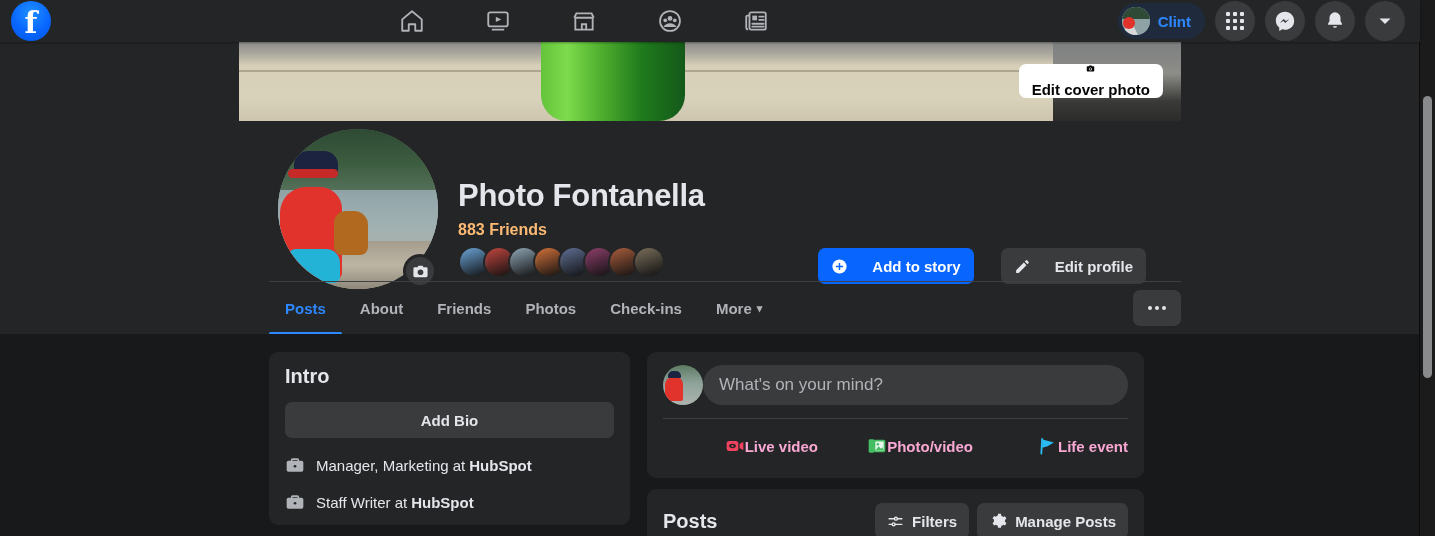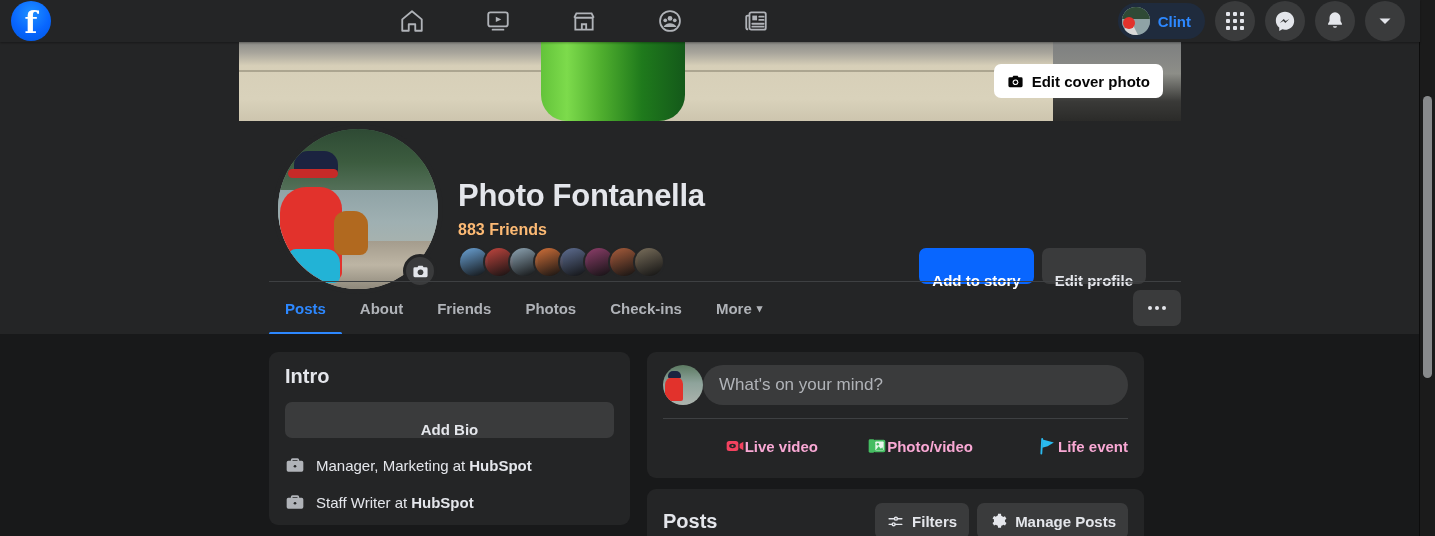--- a/index.html
+++ b/index.html
@@ -87,21 +87,21 @@
   }
   .cover .block-r {
     position: absolute; left: 817px; top: 0; width: 125px; height: 22px;
     background: linear-gradient(180deg,#86888a,#9a9a93);
   }
 
   .btn-editcover {
     position: absolute; right: 18px; top: 22px;
     height: 34px; background: #ffffff; color: #050505;
     border-radius: 7px; display: flex; align-items: center; gap: 8px;
-    padding: 0 13px; font-size: 15px; font-weight: bold;
+    padding: 0 13px; font-size: 15px; font-weight: bold; flex-direction: column;
   }
 
   .avatar-ring {
     position: absolute; left: 273px; top: 82px;
     width: 170px; height: 170px; border-radius: 50%;
     background: #242526; padding: 5px;
   }
   .avatar-img {
     width: 160px; height: 160px; border-radius: 50%; overflow: hidden; position: relative;
     background: linear-gradient(180deg, #4f6c57 0%, #6d8a72 24%, #9fb0ad 40%, #b7c3c2 62%, #9f9a90 80%, #b9b2a4 100%);
@@ -135,24 +135,24 @@
   .friend-avis { display: flex; margin-top: 7px; }
   .friend-avis .fa {
     width: 32px; height: 32px; border-radius: 50%;
     border: 2px solid #242526; margin-left: -7px; flex: none;
   }
   .friend-avis .fa:first-child { margin-left: 0; }
 
   .actions { position: absolute; right: 274px; top: 206px; display: flex; gap: 8px; }
   .btn {
     height: 36px; border-radius: 7px; display: flex; align-items: center; gap: 24px;
-    padding: 0 13px; font-size: 15px; font-weight: bold; flex-direction: column;
+    padding: 0 13px; font-size: 15px; font-weight: bold;
   }
   .btn-primary { background: #0866ff; color: #fff; }
-  .btn-sec { background: #3a3b3c; color: #e4e6eb; }
+  .btn-sec { background: #3a3b3c; color: #e4e6eb; margin-left: 19px; }
 
   .tabs-row {
     position: absolute; left: 269px; right: 239px; bottom: 0; height: 53px;
     border-top: 1px solid #3e4042;
     display: flex; align-items: center; gap: 2px;
   }
   .tab {
     position: relative; height: 53px; padding: 0 16px;
     display: flex; align-items: center; gap: 5px;
     font-size: 15px; font-weight: bold; color: #b0b3b8;
@@ -175,21 +175,21 @@
     background: #18191a;
   }
   .col-left { position: absolute; left: 269px; top: 18px; width: 361px; }
   .col-right { position: absolute; left: 647px; top: 18px; width: 497px; }
 
   .card { background: #242526; border-radius: 9px; padding: 13px 16px; }
   .card-title { font-size: 20px; font-weight: bold; color: #e4e6eb; }
 
   .gray-btn {
     margin-top: 14px; height: 36px; border-radius: 7px; background: #3a3b3c;
-    display: flex; align-items: flex-end; justify-content: center;
+    display: flex; align-items: center; justify-content: center;
     font-size: 15px; font-weight: bold; color: #e4e6eb;
   }
   .intro-row { display: flex; align-items: center; gap: 11px; margin-top: 17px; font-size: 15px; color: #e4e6eb; }
   .intro-row b { font-weight: bold; }
 
   .composer-top { display: flex; align-items: center; }
   .comp-av {
     width: 40px; height: 40px; border-radius: 50%; flex: none; overflow: hidden;
     background: linear-gradient(180deg,#5c7a62 0%,#8ea39b 45%,#adb4ae 100%);
     position: relative;

